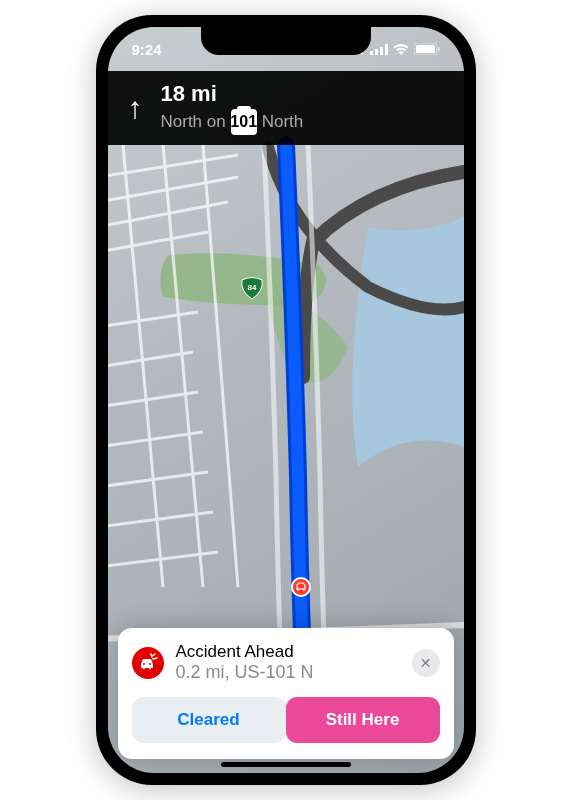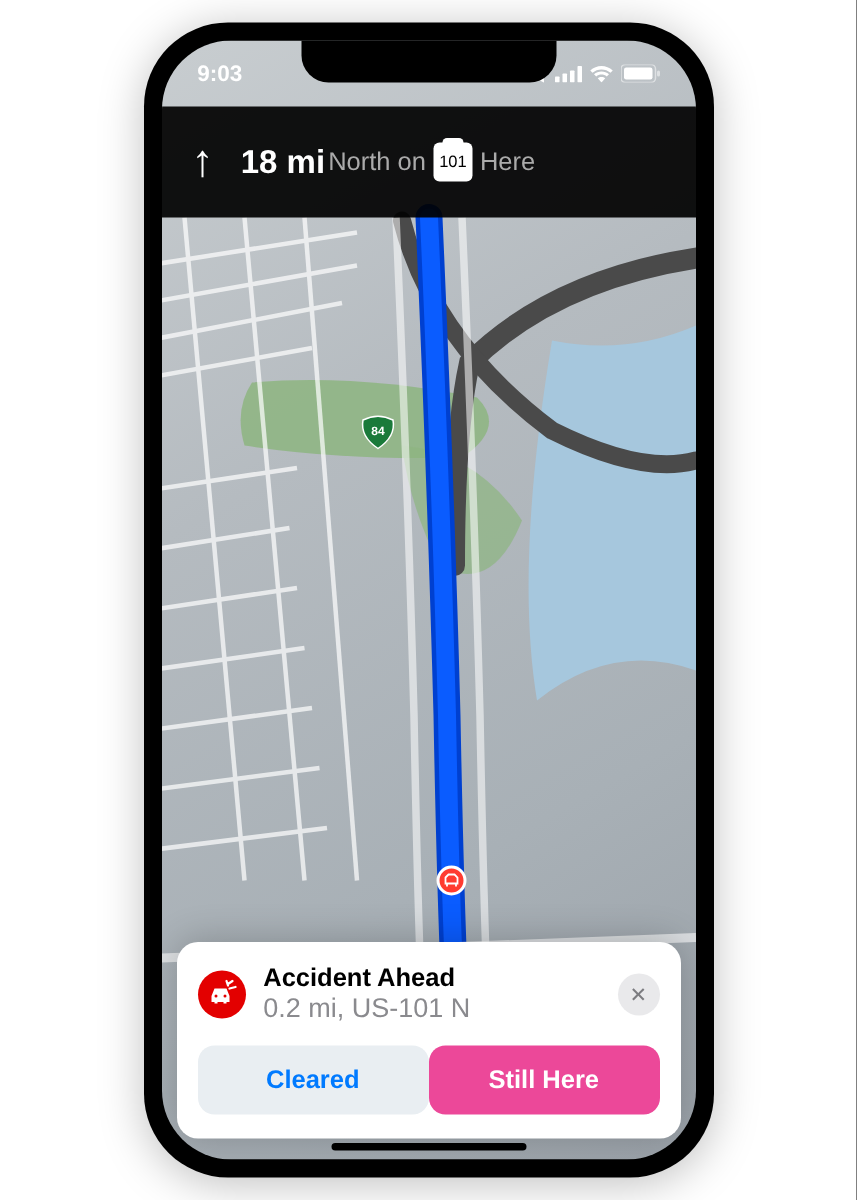--- a/index.html
+++ b/index.html
@@ -4,49 +4,49 @@
 <style>
 *{margin:0;padding:0;box-sizing:border-box;-webkit-font-smoothing:antialiased}
 body{background:#fff;display:flex;justify-content:center;align-items:center;min-height:800px;font-family:-apple-system,BlinkMacSystemFont,"SF Pro Text","Helvetica Neue",sans-serif}
 .device{width:380px;height:770px;background:#000;border-radius:56px;padding:12px;box-shadow:0 4px 30px rgba(0,0,0,.25);position:relative}
 .screen{width:100%;height:100%;background:#000;border-radius:46px;overflow:hidden;position:relative}
 .notch{position:absolute;top:0;left:50%;transform:translateX(-50%);width:170px;height:28px;background:#000;border-radius:0 0 18px 18px;z-index:100}
 .statusbar{position:absolute;top:0;left:0;right:0;height:44px;display:flex;justify-content:space-between;align-items:center;padding:0 24px;color:#fff;font-size:15px;font-weight:600;z-index:50}
 .status-icons{display:flex;gap:5px;align-items:center}
 .nav-banner{position:absolute;top:44px;left:0;right:0;height:74px;background:rgba(0,0,0,.92);display:flex;align-items:center;padding:0 20px;gap:18px;z-index:40}
 .nav-arrow{font-size:30px;color:#fff;font-weight:200}
-.nav-text{display:flex;gap:2px}
+.nav-text{display:flex;flex-direction:column;gap:2px}
 .nav-distance{color:#fff;font-size:22px;font-weight:600}
 .nav-instruction{color:#aaa;font-size:17px;display:flex;align-items:center;gap:5px}
-.route-shield{display:inline-flex;width:26px;height:26px;background:#fff;color:#000;border-radius:4px;font-size:11px;font-weight:400;align-items:center;justify-content:center;position:relative}
+.route-shield{display:inline-flex;width:26px;height:26px;background:#fff;color:#000;border-radius:4px;font-size:16px;font-weight:700;align-items:center;justify-content:center;position:relative}
 .route-shield::before{content:"";position:absolute;top:-3px;left:6px;right:6px;height:5px;background:#fff;border-radius:3px 3px 0 0}
 .map{position:absolute;top:0;left:0;right:0;bottom:0;background:linear-gradient(150deg,#c8cdd0 0%,#b5bbc0 35%,#a8b0b6 70%,#9aa1a8 100%)}
 .map svg{width:100%;height:100%;display:block}
 .alert-card{position:absolute;bottom:14px;left:10px;right:10px;background:#fff;border-radius:14px;padding:14px 14px 16px;box-shadow:0 -2px 24px rgba(0,0,0,.2);z-index:60}
 .alert-head{display:flex;align-items:center;gap:12px;margin-bottom:14px}
 .alert-icon{width:32px;height:32px;background:#e30000;border-radius:50%;display:flex;align-items:center;justify-content:center;flex-shrink:0}
 .alert-body{flex:1}
-.alert-title{font-size:17px;font-weight:700;color:#000}
+.alert-title{font-size:17px;font-weight:400;color:#000}
 .alert-sub{font-size:18px;color:#8a8a8e}
 .alert-close{width:28px;height:28px;background:#e9e9eb;border-radius:50%;display:flex;align-items:center;justify-content:center;color:#7c7c80;font-size:14px;cursor:pointer}
 .alert-buttons{display:flex;}
 .btn{flex:1;height:46px;border-radius:11px;font-size:17px;font-weight:600;display:flex;align-items:center;justify-content:center;border:none;cursor:pointer}
 .btn-secondary{background:#e9eef2;color:#007aff}
 .btn-primary{background:#ec4899;color:#fff}
 .home-indicator{position:absolute;bottom:6px;left:50%;transform:translateX(-50%);width:130px;height:5px;background:#000;border-radius:3px;z-index:90}
 </style>
 </head>
 <body>
 
 <div class="device">
 <div class="screen">
 <div class="notch"></div>
 
 <div class="statusbar">
-  <div>9:03</div>
+  <div>9:24</div>
   <div class="status-icons">
     <span style="font-size:11px;margin-right:2px">◀</span>
     <svg width="18" height="11" viewBox="0 0 18 11">
             <rect x="0" y="7" width="3" height="4" fill="#fff" rx="0.5"></rect>
             <rect x="5" y="5" width="3" height="6" fill="#fff" rx="0.5"></rect>
             <rect x="10" y="3" width="3" height="8" fill="#fff" rx="0.5"></rect>
             <rect x="15" y="0" width="3" height="11" fill="#fff" rx="0.5"></rect>
           </svg>
     <svg width="16" height="11" viewBox="0 0 16 11">
             <path d="M8 11 L10.5 8.2 C9.1 7 6.9 7 5.5 8.2 Z M3 5.5 C5.8 3 10.2 3 13 5.5 L11.5 7 C9.5 5.3 6.5 5.3 4.5 7 Z M0.5 3 C4.7 -1 11.3 -1 15.5 3 L14 4.5 C10.7 1.5 5.3 1.5 2 4.5 Z" fill="#fff"></path>
@@ -59,21 +59,21 @@
   </div>
 </div>
 
 <div class="nav-banner">
   <div class="nav-arrow">↑</div>
   <div class="nav-text">
     <div class="nav-distance">18 mi</div>
     <div class="nav-instruction">
       <span>North on</span>
       <span class="route-shield">101</span>
-      <span>Here</span>
+      <span>North</span>
     </div>
   </div>
 </div>
 
 <div class="map">
 <svg viewBox="0 0 356 746" preserveAspectRatio="xMidYMid slice">
 
   <path d="M260 200 Q310 210 356 190 L356 420 Q300 400 250 440 Q235 350 260 200 Z" fill="#a6c7dd"></path>
 
   <path d="M60 228 Q130 222 210 238 Q230 258 200 278 Q120 280 55 270 Q48 246 60 228 Z" fill="#8db580" opacity="0.85"></path>

